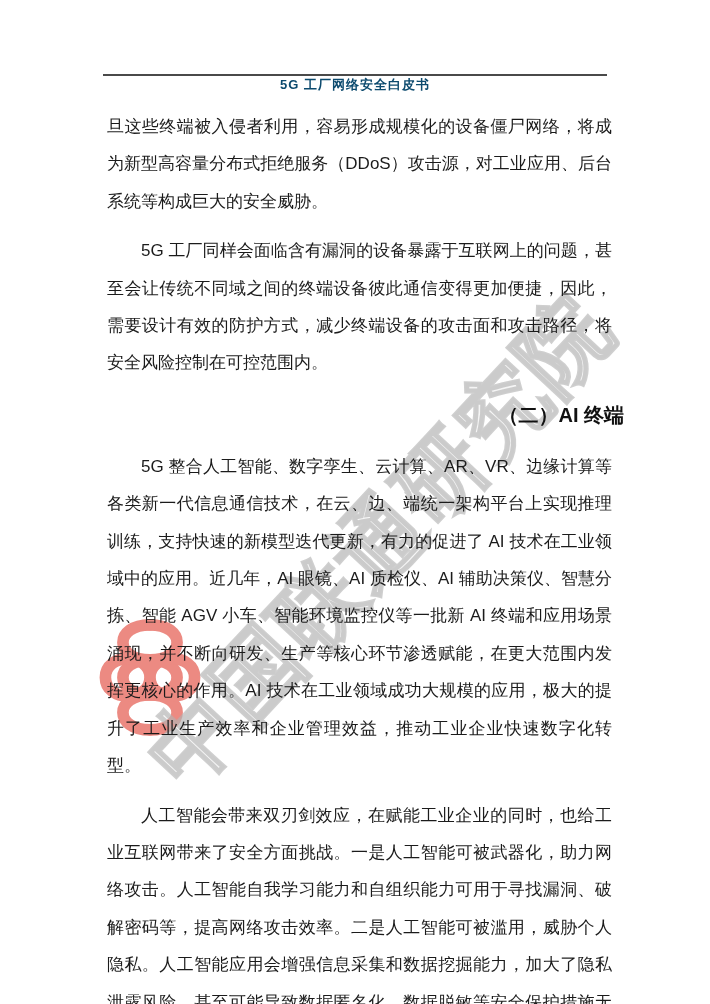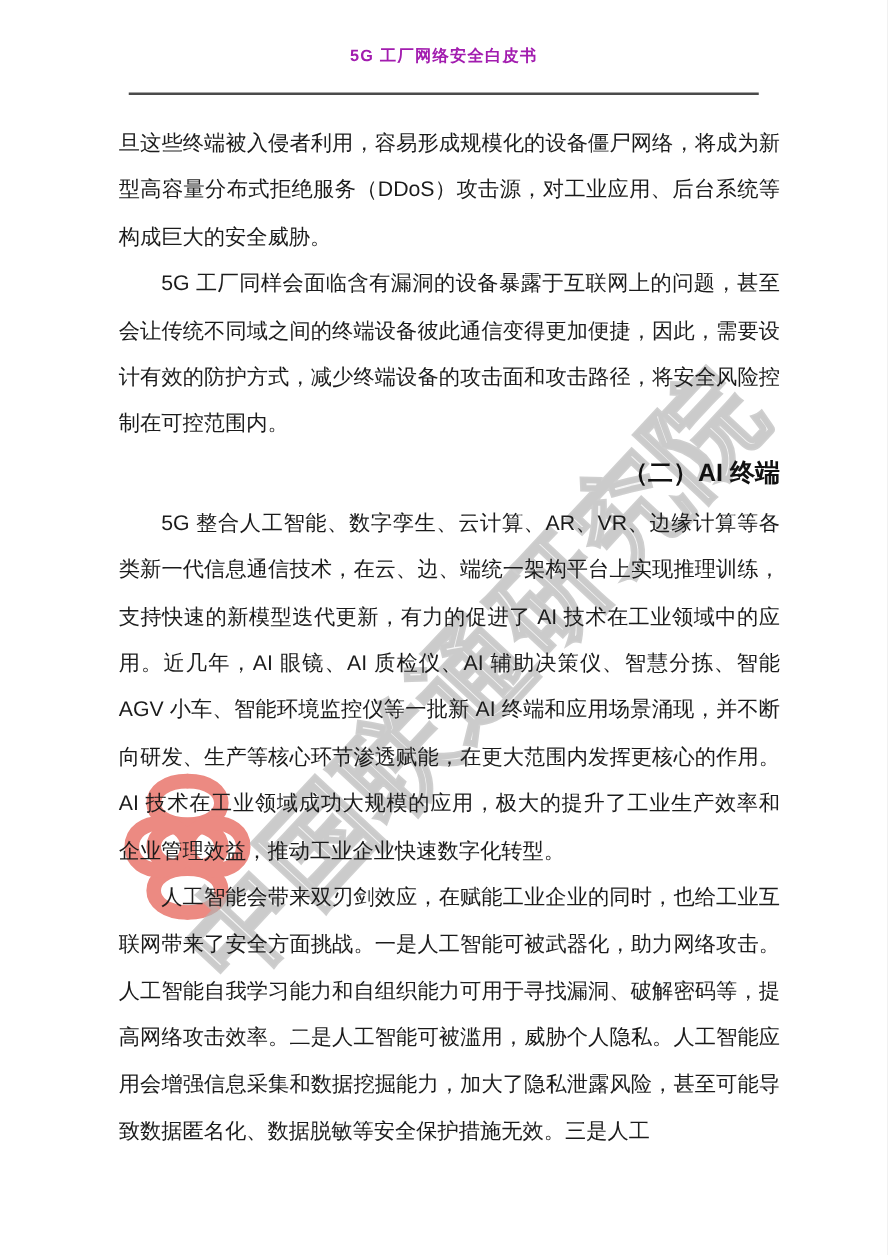--- a/index.html
+++ b/index.html
@@ -41,26 +41,26 @@
   }
 
   
   .page-header {
     position: absolute;
     top: 0; left: 0; right: 0;
     z-index: 2;
   }
   .header-title {
     display: block;
-    margin-top: 36px;
+    margin-top: 76px;
     text-align: center;
     font-size: 13px;
     font-weight: bold;
     letter-spacing: 1px;
-    color: #a21caf;
+    color: #0c4a6e;
   }
   .header-rule {
     position: absolute;
     top: 74px;
     left: 103px;
     width: 504px;
     height: 2px;
     background: #4a4a4a;
   }
 
@@ -69,21 +69,21 @@
     position: absolute;
     top: 96px;
     left: 95px;
     width: 529px;
     z-index: 2;
     color: #1b1b1b;
     font-size: 17px;
     line-height: 37.4px;
     text-align: justify;
   }
-  .para { margin: 0; text-indent: 2em; }
+  .para { margin: 12px; text-indent: 2em; }
   .para.no-indent { text-indent: 0; }
   .section-heading {
     margin: 0;
     font-size: 20px;
     font-weight: bold;
     line-height: 42px;
     text-align: right;
     text-indent: 0;
     color: #111111;
   }

